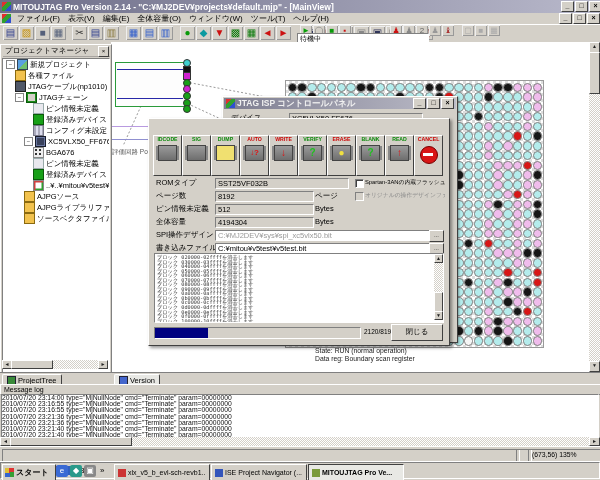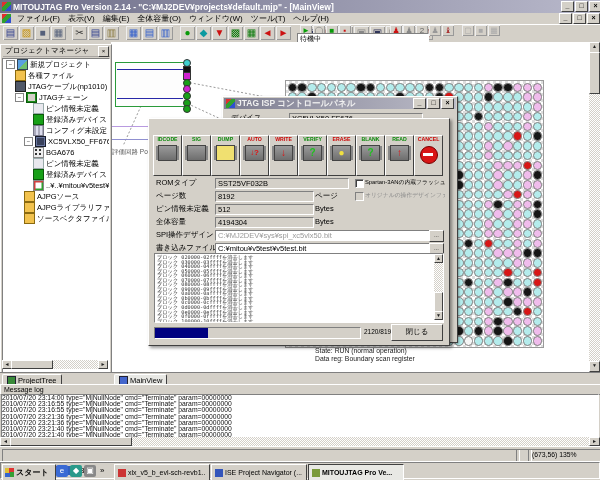--- a/index.html
+++ b/index.html
@@ -1181,21 +1181,21 @@
     </div>
   </div>
 
   <div class="abs" id="tabband">
     <div class="dtab" style="left:2px;">
       <span class="tabico" style="background:#3a8a3a;"></span>
       <span>ProjectTree</span>
     </div>
     <div class="dtab" style="left:114px;background:#e8e8e4;">
       <span class="tabico"></span>
-      <span>MainView</span>
+      <span>Version</span>
     </div>
   </div>
 
   <div class="abs" id="msgpanel">
     <div class="abs" id="msghdr">Message log</div>
     <div class="abs" id="msgbody">
         <div class="msgline">2010/07/20 23:14:00 type="MjNullNode" cmd="Terminate" param=00000000</div>
         <div class="msgline">2010/07/20 23:16:55 type="MjNullNode" cmd="Terminate" param=00000000</div>
         <div class="msgline">2010/07/20 23:16:55 type="MjNullNode" cmd="Terminate" param=00000000</div>
         <div class="msgline">2010/07/20 23:21:36 type="MjNullNode" cmd="Terminate" param=00000000</div>

